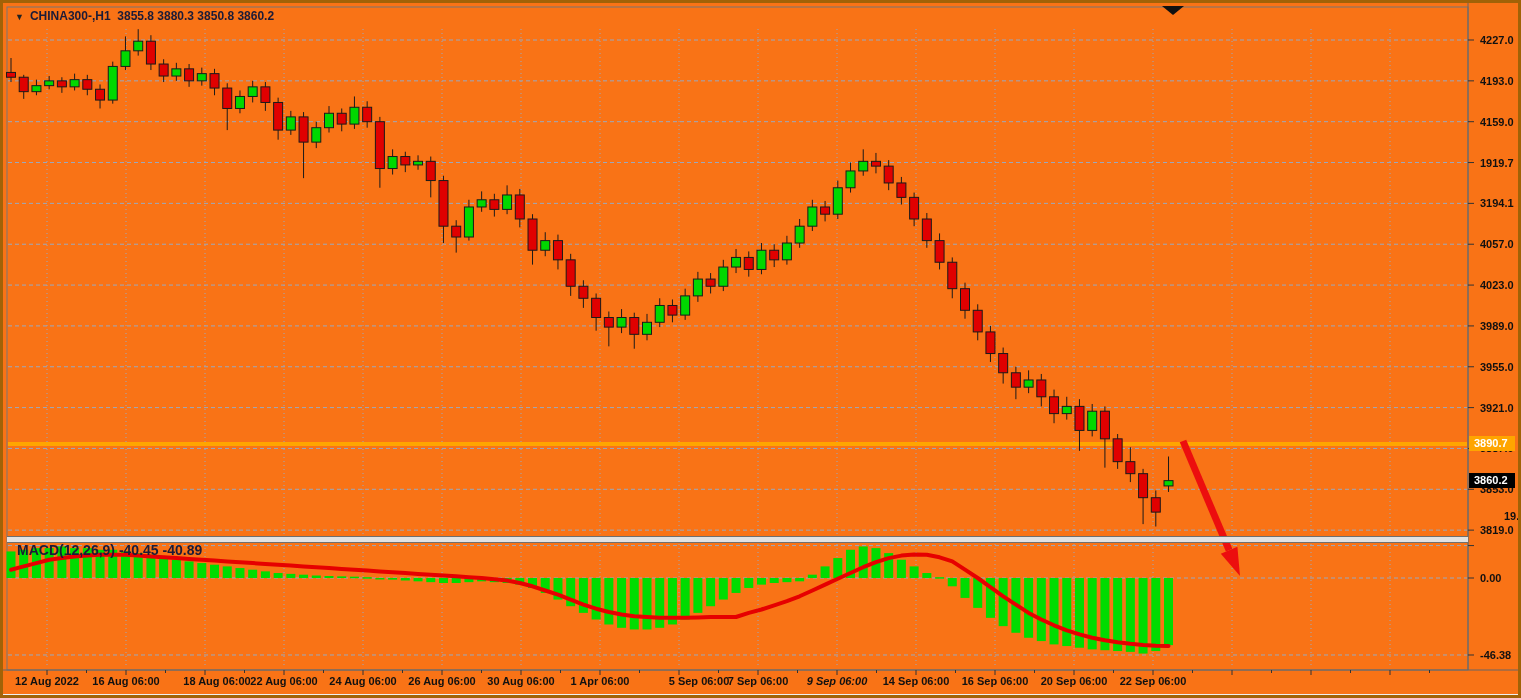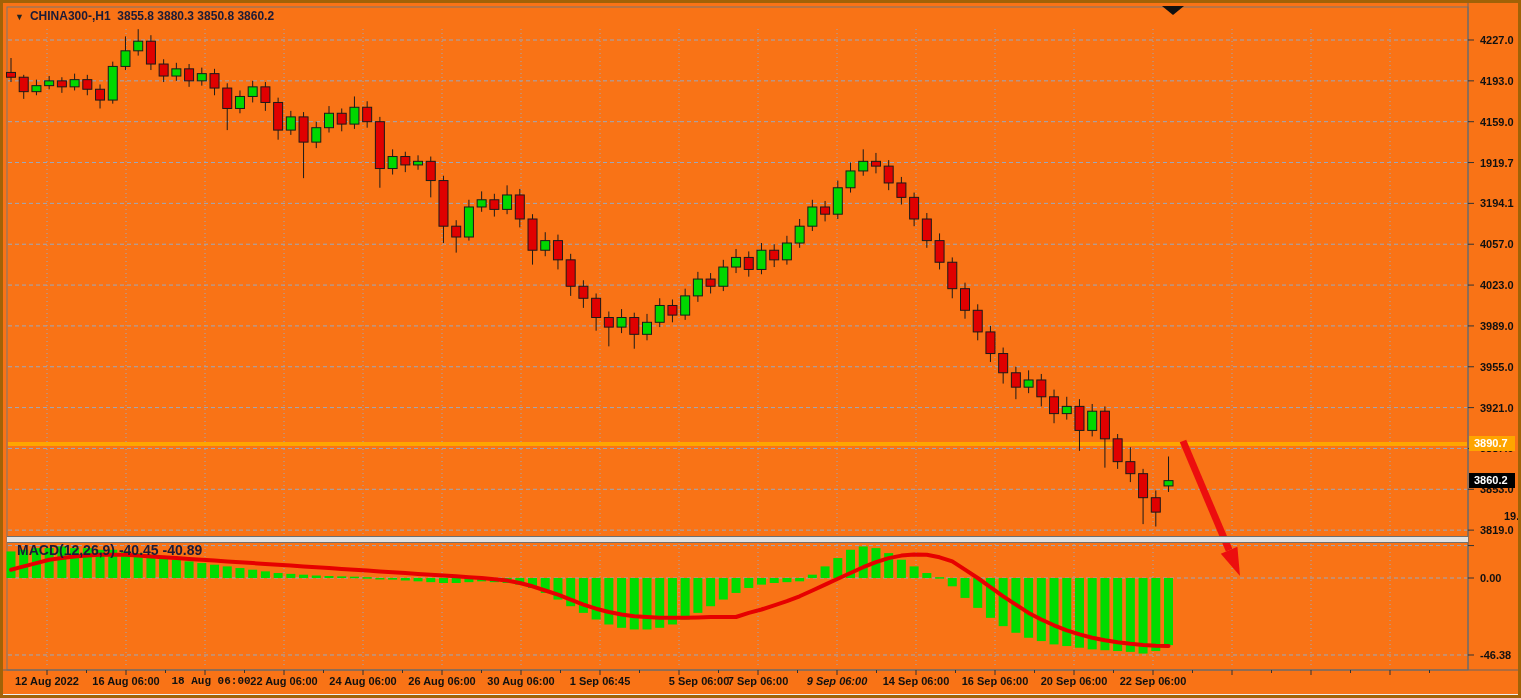--- a/index.html
+++ b/index.html
@@ -473,26 +473,26 @@
       <div class="y-label" style="top: 356.754px;">3955.0</div>
       <div class="y-label" style="top: 397.598px;">3921.0</div>
       <div class="y-label" style="top: 438.442px;">3887.0</div>
       <div class="y-label" style="top: 479.286px;">3853.0</div>
       <div class="y-label" style="top: 520.13px;">3819.0</div>
       <div class="y-label" style="top: 506px; margin-left: 24px;">19.53</div>
       <div class="y-label" style="top: 568px;">0.00</div>
       <div class="y-label" style="top: 644.991px;">-46.38</div>
       <div class="x-label" style="left: 44px;">12 Aug 2022</div>
       <div class="x-label" style="left: 123px;">16 Aug 06:00</div>
-      <div class="x-label" style="left: 208px; font-family: Liberation Mono, monospace;">18 Aug 06:00</div>
+      <div class="x-label" style="left: 214px;">18 Aug 06:00</div>
       <div class="x-label" style="left: 281px;">22 Aug 06:00</div>
       <div class="x-label" style="left: 360px;">24 Aug 06:00</div>
       <div class="x-label" style="left: 439px;">26 Aug 06:00</div>
       <div class="x-label" style="left: 518px;">30 Aug 06:00</div>
-      <div class="x-label" style="left: 597px;">1 Sep 06:45</div>
+      <div class="x-label" style="left: 597px;">1 Apr 06:00</div>
       <div class="x-label" style="left: 676px; padding-left: 40px;">5 Sep 06:00</div>
       <div class="x-label" style="left: 755px;">7 Sep 06:00</div>
       <div class="x-label" style="left: 834px; font-style: italic;">9 Sep 06:00</div>
       <div class="x-label" style="left: 913px;">14 Sep 06:00</div>
       <div class="x-label" style="left: 992px;">16 Sep 06:00</div>
       <div class="x-label" style="left: 1071px;">20 Sep 06:00</div>
       <div class="x-label" style="left: 1150px;">22 Sep 06:00</div>
     </div>
 </div>
 

